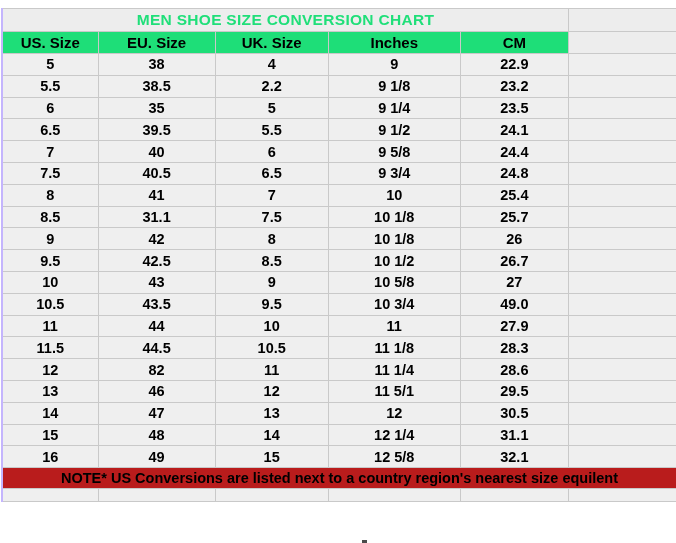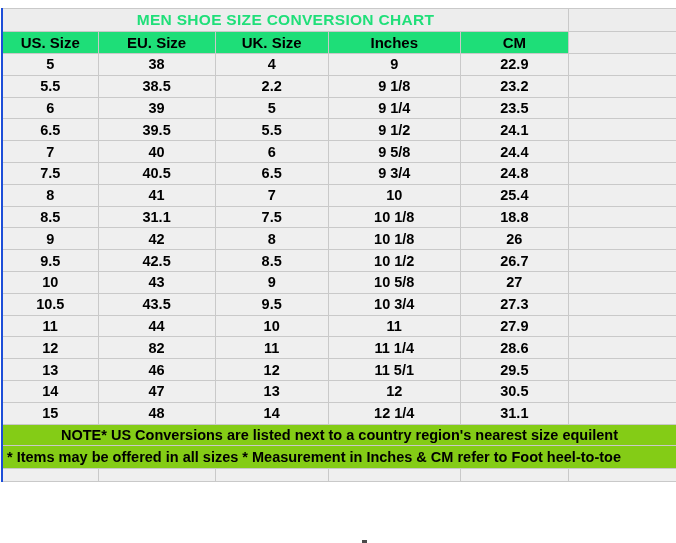--- a/index.html
+++ b/index.html
@@ -15,21 +15,21 @@
     background: #ffffff;
     overflow: hidden;
   }
   table.grid {
     position: absolute;
     left: 1px;
     top: 8px;
     border-collapse: collapse;
     table-layout: fixed;
     width: 676px;
-    border-left: 2px solid #1d4ed8;
+    border-left: 2px solid #c4b5fd;
   }
   table.grid td, table.grid th {
     border: 1px solid #c9c9c9;
     background: #efefef;
     padding: 0 2px;
     text-align: center;
     vertical-align: middle;
     color: #000000;
     font-weight: bold;
     font-size: 14.5px;
@@ -45,21 +45,21 @@
   tr.title-row td.title-cell { color: #1fdf79; }
   tr.header-row th {
     height: 21px;
     background: #1ede78;
     font-size: 15px;
   }
   tr.header-row td.spacer-cell { background: #ededed; }
   tr.data-row td { height: 20.8px; }
   tr.note-row td {
     height: 20px;
-    background: #84cc16;
+    background: #b91c1c;
     font-size: 14.5px;
   }
   tr.note-row-2 td {
     height: 22px;
     text-align: left;
     padding-left: 4px;
   }
   tr.partial-row td { height: 12px; }
   .fragment {
     position: absolute;
@@ -108,21 +108,21 @@
         <tr class="data-row">
           <td>5.5</td>
           <td>38.5</td>
           <td>2.2</td>
           <td>9 1/8</td>
           <td>23.2</td>
           <td></td>
         </tr>
         <tr class="data-row">
           <td>6</td>
-          <td>39</td>
+          <td>35</td>
           <td>5</td>
           <td>9 1/4</td>
           <td>23.5</td>
           <td></td>
         </tr>
         <tr class="data-row">
           <td>6.5</td>
           <td>39.5</td>
           <td>5.5</td>
           <td>9 1/2</td>
@@ -151,21 +151,21 @@
           <td>7</td>
           <td>10</td>
           <td>25.4</td>
           <td></td>
         </tr>
         <tr class="data-row">
           <td>8.5</td>
           <td>31.1</td>
           <td>7.5</td>
           <td>10 1/8</td>
-          <td>18.8</td>
+          <td>25.7</td>
           <td></td>
         </tr>
         <tr class="data-row">
           <td>9</td>
           <td>42</td>
           <td>8</td>
           <td>10 1/8</td>
           <td>26</td>
           <td></td>
         </tr>
@@ -183,32 +183,40 @@
           <td>9</td>
           <td>10 5/8</td>
           <td>27</td>
           <td></td>
         </tr>
         <tr class="data-row">
           <td>10.5</td>
           <td>43.5</td>
           <td>9.5</td>
           <td>10 3/4</td>
-          <td>27.3</td>
+          <td>49.0</td>
           <td></td>
         </tr>
         <tr class="data-row">
           <td>11</td>
           <td>44</td>
           <td>10</td>
           <td>11</td>
           <td>27.9</td>
           <td></td>
         </tr>
         <tr class="data-row">
+          <td>11.5</td>
+          <td>44.5</td>
+          <td>10.5</td>
+          <td>11 1/8</td>
+          <td>28.3</td>
+          <td></td>
+        </tr>
+        <tr class="data-row">
           <td>12</td>
           <td>82</td>
           <td>11</td>
           <td>11 1/4</td>
           <td>28.6</td>
           <td></td>
         </tr>
         <tr class="data-row">
           <td>13</td>
           <td>46</td>
@@ -226,25 +234,30 @@
           <td></td>
         </tr>
         <tr class="data-row">
           <td>15</td>
           <td>48</td>
           <td>14</td>
           <td>12 1/4</td>
           <td>31.1</td>
           <td></td>
         </tr>
+        <tr class="data-row">
+          <td>16</td>
+          <td>49</td>
+          <td>15</td>
+          <td>12 5/8</td>
+          <td>32.1</td>
+          <td></td>
+        </tr>
         <tr class="note-row">
         <td colspan="6">NOTE* US Conversions are listed next to a country region's nearest size equilent</td>
-      </tr>
-      <tr class="note-row note-row-2">
-        <td colspan="6">* Items may be offered in all sizes * Measurement in Inches &amp; CM refer to Foot heel-to-toe</td>
       </tr>
       <tr class="partial-row">
         <td></td>
         <td></td>
         <td></td>
         <td></td>
         <td></td>
         <td></td>
       </tr>
     </tbody>

